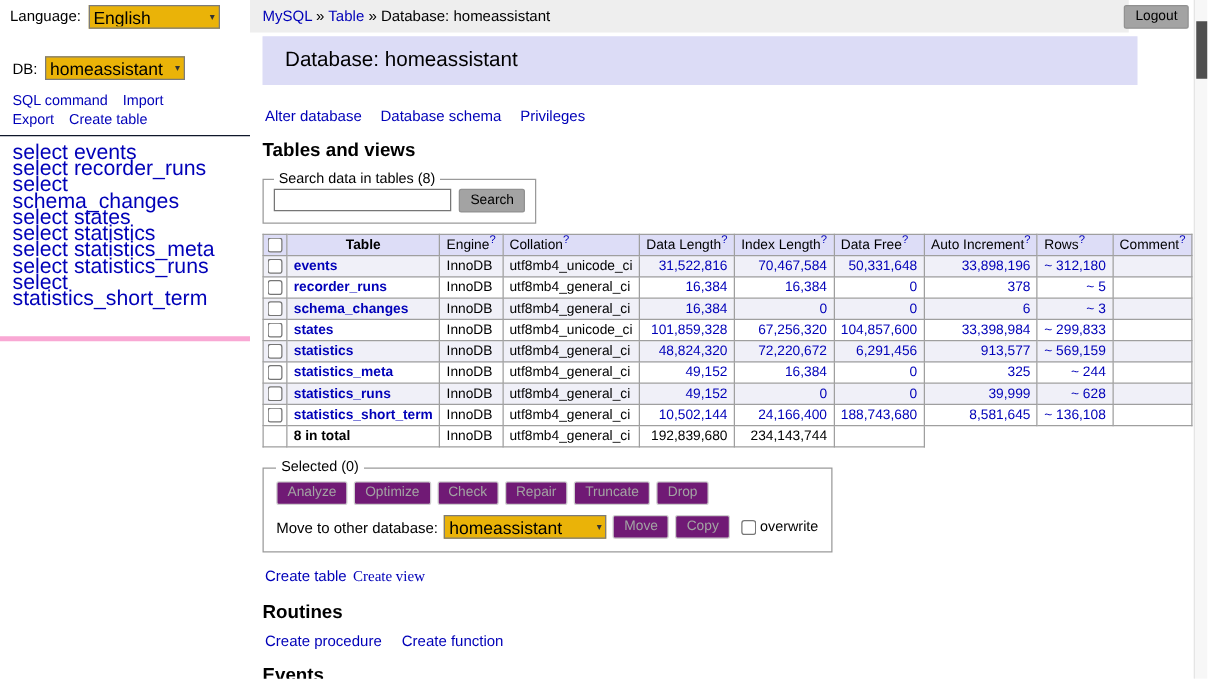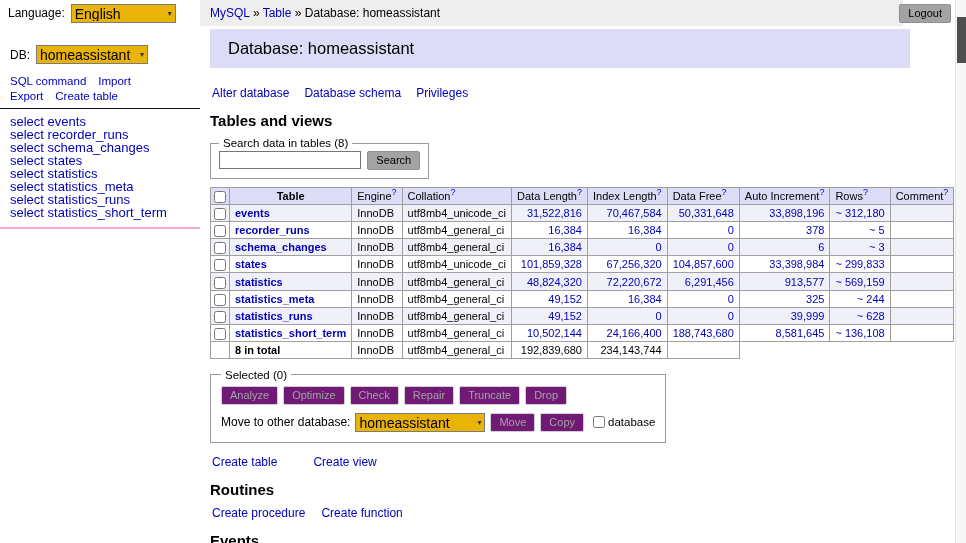--- a/index.html
+++ b/index.html
@@ -42,21 +42,21 @@
   
   #sidebar { position:absolute; left:0; top:26px; width:200px; }
   #app-title { margin-top:3px; height:39px; background:var(--sidebar-header-bg,#f0f0f0); border-bottom:1px solid #dcdcdc;
     display:flex; align-items:center; gap:6px; padding-left:12px; }
   #app-name { font-size:17px; font-style:italic; font-weight:bold; color:#7e7e7e; letter-spacing:.3px; }
   #app-version { font-size:11px; color:#9c9c9c; padding-top:3px; }
   #db-row { margin:19px 10px 10px; display:flex; align-items:center; gap:6px; }
   #db-select { width:112px; }
   #quick-links { padding:0 10px 4px; border-bottom:1px solid #0f172a; font-size:11.5px; line-height:15px; }
   #quick-links a + a { margin-left:12px; }
-  #sidebar-tables { padding:6px 10px 8px; border-bottom:2px solid #f9a8d4; font-size:13px; }
+  #sidebar-tables { padding:6px 10px 24px; border-bottom:4px solid #f9a8d4; font-size:17px; }
   #sidebar-tables > div { line-height:13px; }
 
   
   #main { position:absolute; left:210px; top:26px; width:700px; }
   #page-title { margin:3px 0 0; height:39px; line-height:39px; background:var(--title-bar-bg,#dcdcf6);
     font-size:16.5px; font-weight:400; padding-left:18px; }
   .links-row { font-size:12px; }
   #db-actions { margin:18px 0 0 2px; }
   #db-actions a + a { margin-left:15px; }
   h3 { font-size:15px; line-height:17px; font-weight:700; margin:12px 0 8px; }
@@ -78,21 +78,21 @@
   sup { line-height:0; }
   .sup-link { font-size:9px; }
 
   #selected-fs { margin-top:10px; padding:2px 10px 10px; }
   #selected-buttons { display:flex; gap:5px; margin-top:3px; }
   #move-row { margin-top:8px; display:flex; align-items:center; gap:5px; font-size:12px; }
   #move-select { width:130px; }
   #overwrite-wrap { display:flex; align-items:center; gap:3px; margin-left:4px; font-size:11.5px; }
 
   #create-links { margin:12px 0 0 2px; }
-  #create-links a + a { margin-left:36px; }
+  #create-links a + a { margin-left:5px;font-family:Liberation Serif, serif; }
   #routines-heading { }
   #routine-links { margin:8px 0 0 2px; }
   #routine-links a + a { margin-left:16px; }
   #events-heading { margin-top:12px; }
 </style>
 </head>
 <body>
 
 <div id="lang-area">
   <span>Language:</span>
@@ -289,21 +289,21 @@
         <span class="selwrap">
           <select id="move-select">
             <option>homeassistant</option>
           </select>
           <span class="arrow">▾</span>
         </span>
         <button class="btn" disabled="">Move</button>
         <button class="btn" disabled="">Copy</button>
         <span id="overwrite-wrap">
           <input type="checkbox" id="overwrite-cb" style="">
-          <span>database</span>
+          <span>overwrite</span>
         </span>
       </div>
     </fieldset>
   </div>
 
   <div id="create-links" class="links-row"><a href="#" class="lnk">Create table</a><a href="#" class="lnk">Create view</a></div>
 
   <h3 id="routines-heading">Routines</h3>
   <div id="routine-links" class="links-row"><a href="#" class="lnk">Create procedure</a><a href="#" class="lnk">Create function</a></div>
 

